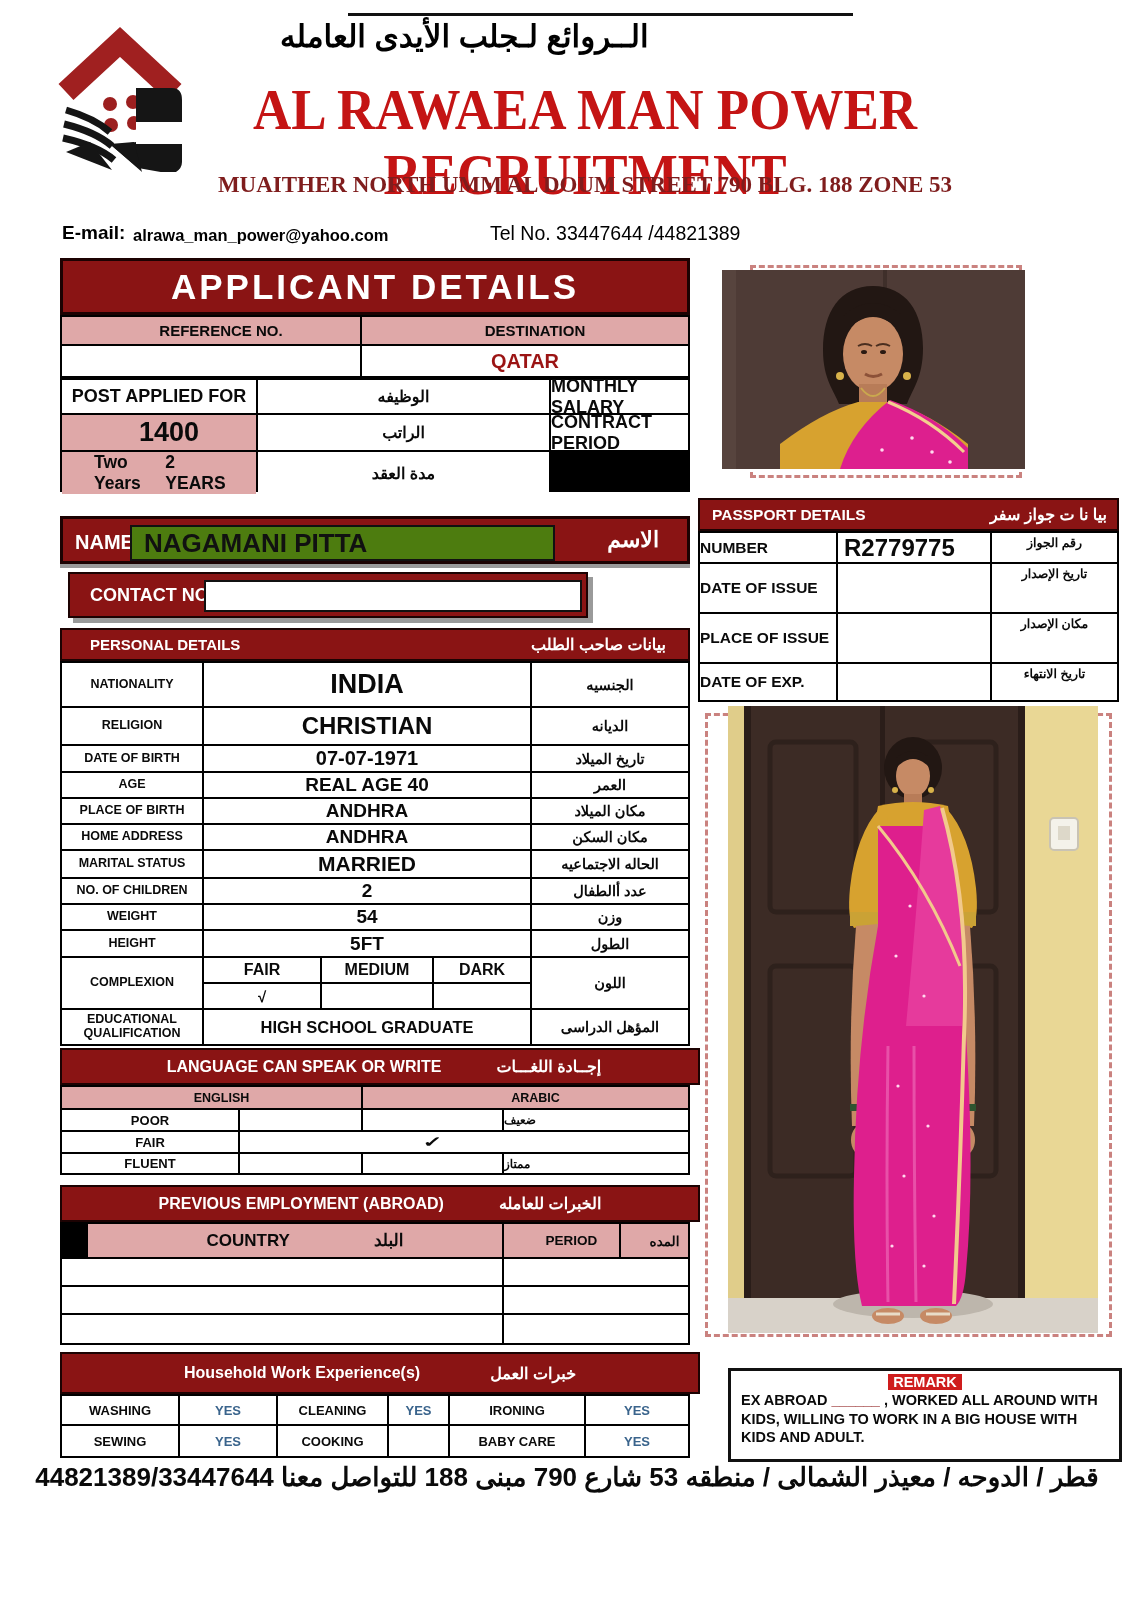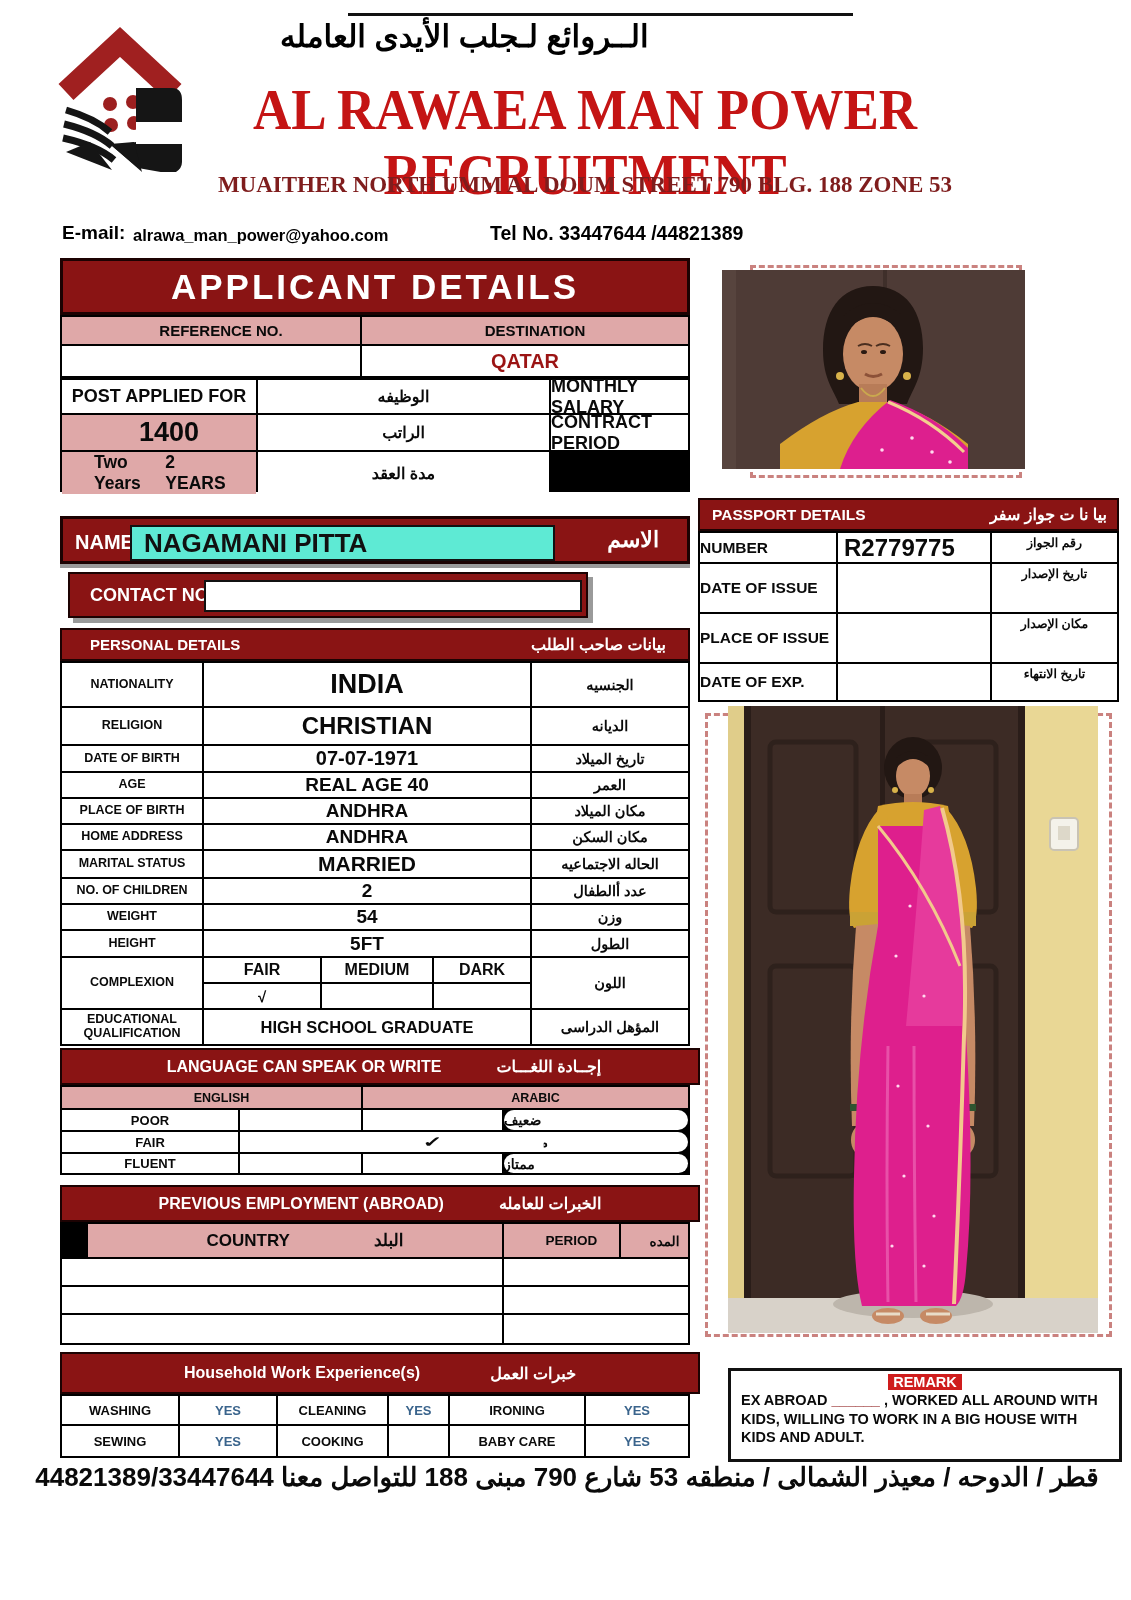--- a/index.html
+++ b/index.html
@@ -8,36 +8,36 @@
   .abs { position:absolute; }
   .rtl { direction:rtl; }
 
   
   .overline { left:348px; top:13px; width:505px; height:3px; background:#111; }
   .arabic-title { left:280px; top:18px; width:620px; text-align:left; font-size:31px; font-weight:bold; color:#000; }
   .company { left:130px; top:82px; width:910px; text-align:center; font-family:"Liberation Serif", serif; font-weight:bold; font-size:53px; color:#c41414; letter-spacing:0px; transform:scaleY(1.08); }
   .address { left:130px; top:172px; width:910px; text-align:center; font-family:"Liberation Serif", serif; font-weight:bold; font-size:23px; color:#7f1d1d; }
   .email-label { left:62px; top:222px; font-size:19px; font-weight:bold; }
   .email-value { left:133px; top:226px; font-size:16.5px; font-weight:bold; }
-  .tel { left:490px; top:222px; font-size:19.5px; font-weight:bold; }
+  .tel { left:490px; top:222px; font-size:19.5px; font-weight:normal; }
 
   
   .bar { background:#8a1414; color:#fff; font-weight:bold; border:2px solid #1c0202; display:flex; align-items:center; }
   .bar-center { justify-content:center; }
   .applicant-bar { left:60px; top:258px; width:630px; height:57px; font-size:35px; letter-spacing:3px; border-width:3px; box-shadow:0 3px 0 #9a9a9a; }
   .name-bar { left:60px; top:516px; width:630px; height:48px; border-width:3px; box-shadow:0 4px 0 #9a9a9a; }
   .contact-bar { left:68px; top:572px; width:520px; height:46px; box-shadow:5px 5px 0 #9a9a9a; }
   .personal-bar { left:60px; top:628px; width:630px; height:33px; font-size:15px; justify-content:space-between; padding:0 22px 0 28px; }
   .language-bar { left:60px; top:1048px; width:640px; height:37px; font-size:16px; justify-content:center; gap:55px;padding-left:8px; }
   .employment-bar { left:60px; top:1185px; width:640px; height:37px; font-size:16px; justify-content:center; gap:55px; }
   .household-bar { left:60px; top:1352px; width:640px; height:42px; font-size:16px; justify-content:center; gap:70px; }
   .bar .ar-lbl { font-size:16px; }
 
   .name-lbl { position:absolute; left:12px; top:12px; font-size:20px; }
-  .name-input { position:absolute; left:67px; top:6px; width:425px; height:36px; background:#5eead4; border:2px solid #111; color:#111; font-size:26px; font-weight:bold; display:flex; align-items:center; padding-left:12px; }
+  .name-input { position:absolute; left:67px; top:6px; width:425px; height:36px; background:#4d7c0f; border:2px solid #111; color:#111; font-size:26px; font-weight:bold; display:flex; align-items:center; padding-left:12px; }
   .name-ar { position:absolute; right:28px; top:8px; font-size:22px; }
   .contact-lbl { position:absolute; left:20px; top:11px; font-size:18px; }
   .contact-input { position:absolute; left:134px; top:6px; width:378px; height:32px; background:#fff; border:2px solid #111; }
 
   
   .tbl { display:grid; gap:2px; background:#000; border:2px solid #000; }
   .tbl > div { background:#fff; display:flex; align-items:center; justify-content:center; font-weight:bold; color:#0a0a0a; }
   .pink { background:#dfa8a8 !important;padding-left:20px; }
 
   .grid1 { left:60px; top:315px; width:630px; height:63px; grid-template-columns:298px 1fr; grid-template-rows:27px 1fr; }
@@ -58,21 +58,21 @@
   .v-xl { font-size:27px !important; }
   .v-lg { font-size:24px !important; }
   .v-dob { font-size:20px !important; }
   .v-marr { font-size:21px !important; }
   .cplx-opt { font-size:16px; }
   .cplx-check { font-size:15px; }
 
   .lgrid { left:60px; top:1085px; width:630px; height:90px; grid-template-columns:176px 121px 139px 1fr; grid-template-rows:21px 20px 20px 1fr; }
   .lgrid .hdr { grid-column:span 2; font-size:12.5px; }
   .lgrid .lab { font-size:13px; }
-  .lgrid .ar { justify-content:flex-end !important; padding-right:10px; font-size:14px;border-radius:10px; }
+  .lgrid .ar { justify-content:flex-end !important; padding-right:10px; font-size:12px; }
   .lang-check { font-size:15px; transform:scaleX(1.6); }
 
   .egrid { left:60px; top:1222px; width:630px; height:123px; grid-template-columns:440px 115px 1fr; grid-template-rows:33px 26px 26px 1fr; }
   .egrid .country-cell { gap:84px; font-size:17px;margin-left:26px; }
   .egrid .period-cell { font-size:13.5px; }
   .egrid .ar { font-size:13.5px; }
   .egrid .wide { grid-column:2 / span 2; }
 
   .hgrid { left:60px; top:1394px; width:630px; height:64px; grid-template-columns:116px 96px 109px 59px 134px 1fr; grid-template-rows:28px 1fr; }
   .hgrid .lab { font-size:13px; }

